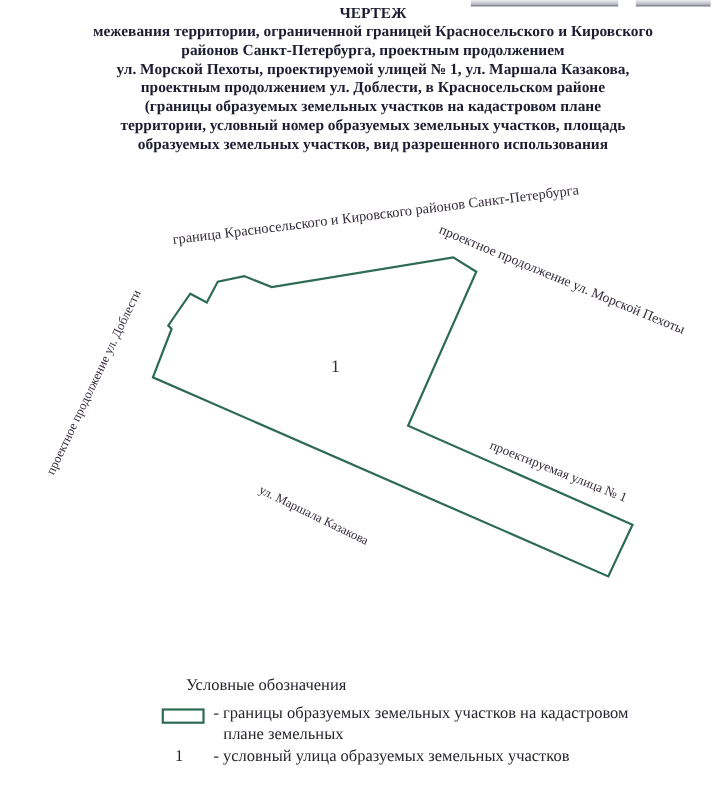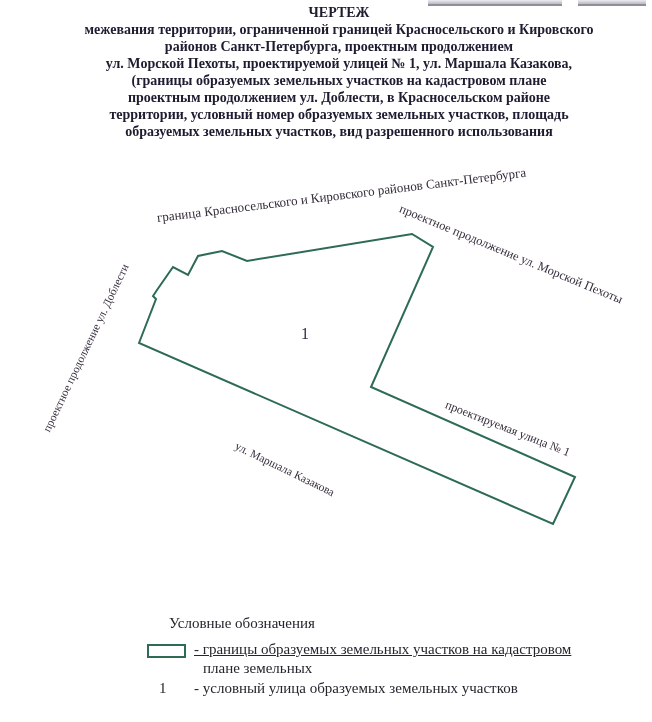--- a/index.html
+++ b/index.html
@@ -38,38 +38,38 @@
     font-size:16px;color:#352b40;
   }
 
   
   #legend{position:absolute;left:0;top:0;width:652px;color:#26242e;font-size:15px;}
   #legend-heading{position:absolute;left:169px;top:615px;white-space:nowrap;text-align:center;}
   #legend-swatch{
     position:absolute;left:147px;top:644px;width:35px;height:10px;
     border:2px solid #2d6b53;background:#ffffff;
   }
-  #legend-item1-line1{position:absolute;left:194px;top:641px;white-space:nowrap;text-decoration:underline;}
+  #legend-item1-line1{position:absolute;left:194px;top:641px;white-space:nowrap;}
   #legend-item1-line2{position:absolute;left:203px;top:660px;white-space:nowrap;}
   #legend-item2-symbol{position:absolute;left:159px;top:680px;}
   #legend-item2-line1{position:absolute;left:194px;top:680px;white-space:nowrap;}
 </style>
 </head>
 <body>
 
 <div class="remnant" id="remnant-1"></div>
 <div class="remnant" id="remnant-2"></div>
 
 <div id="title-block">
     <div class="title-line">ЧЕРТЕЖ</div>
     <div class="title-line">межевания территории, ограниченной границей Красносельского и Кировского</div>
     <div class="title-line">районов Санкт-Петербурга, проектным продолжением</div>
     <div class="title-line">ул. Морской Пехоты, проектируемой улицей № 1, ул. Маршала Казакова,</div>
+    <div class="title-line">проектным продолжением ул. Доблести, в Красносельском районе</div>
     <div class="title-line">(границы образуемых земельных участков на кадастровом плане</div>
-    <div class="title-line">проектным продолжением ул. Доблести, в Красносельском районе</div>
     <div class="title-line">территории, условный номер образуемых земельных участков, площадь</div>
     <div class="title-line">образуемых земельных участков, вид разрешенного использования</div>
   </div>
 
 <div id="plan-area">
   <svg id="plan-svg" width="652" height="722" viewBox="0 0 652 722">
       <polygon points="139,343 156,299 153,296 157,290 173,267 188,275 198,256 222,251 247,261 412,234 433,247 371,387 575,477 553,524" fill="none" stroke="#2d6b53" stroke-width="2" stroke-linejoin="miter"></polygon>
     </svg>
   <div id="parcel-number">1</div>
 <div class="plan-label" style="left: 157px; top: 210px; font-size: 13px; transform: rotate(-7deg);">граница Красносельского и Кировского районов Санкт-Петербурга</div>

